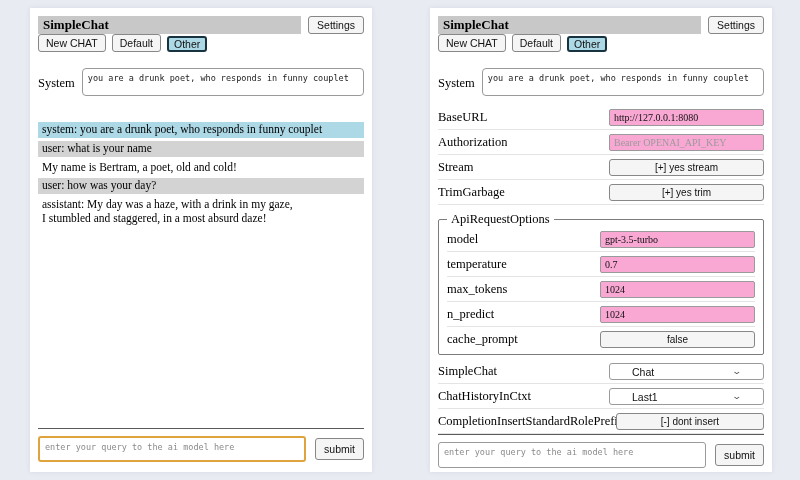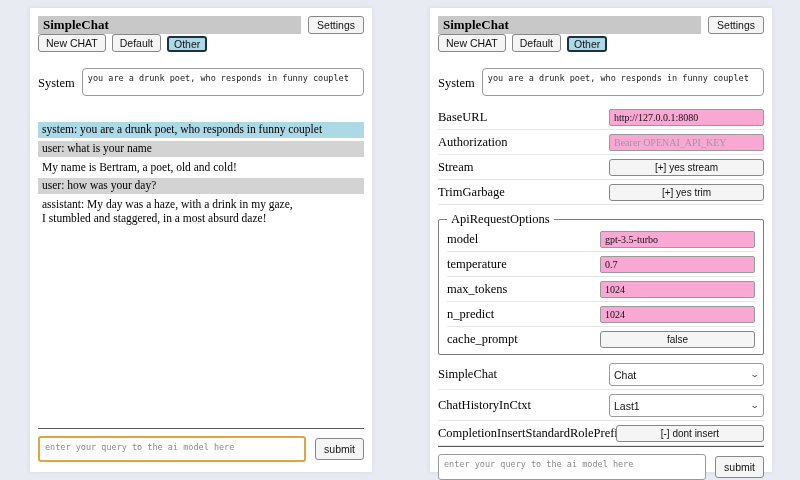--- a/index.html
+++ b/index.html
@@ -60,25 +60,25 @@
   }
   .srow .field-label{white-space:nowrap;overflow:hidden;}
   .ctl-input{
     box-sizing:border-box;width:155px;height:17px;
     font-family:Liberation Serif, serif;font-size:10px;color:#111;
     border:1px solid #9a9a9a;border-radius:2px;padding:1px 4px;background:#f9a8d4;outline:none;
   }
   .ctl-input::placeholder{color:#9a9a9a;}
   .wide-btn{box-sizing:border-box;width:155px;font-size:10px;padding:2px 0;border-radius:3px;}
   .select-ctl{
-    box-sizing:border-box;width:155px;height:23px;
+    box-sizing:border-box;width:155px;height:17px;
     display:flex;justify-content:space-between;align-items:center;
     border:1px solid #9a9a9a;border-radius:3px;background:#fff;
     font-family:"Liberation Sans", sans-serif;font-size:10.5px;color:#111;
-    padding:0 4px;cursor:pointer;
+    padding:0 22px;cursor:pointer;
   }
   .chev{font-size:9px;color:#555;line-height:1;transform:scaleX(1.4);}
   fieldset.aro{
     border:1px solid #7c7c7c;border-radius:2px;
     margin:7px 0 4px 0;padding:0 8px 3px 8px;
   }
   fieldset.aro legend{font-size:12.5px;padding:0 4px;}
   
   .footer{margin-top:auto;}
   .footer hr{border:none;border-top:1px solid #5a5a5a;margin:0 0 7px 0;}

